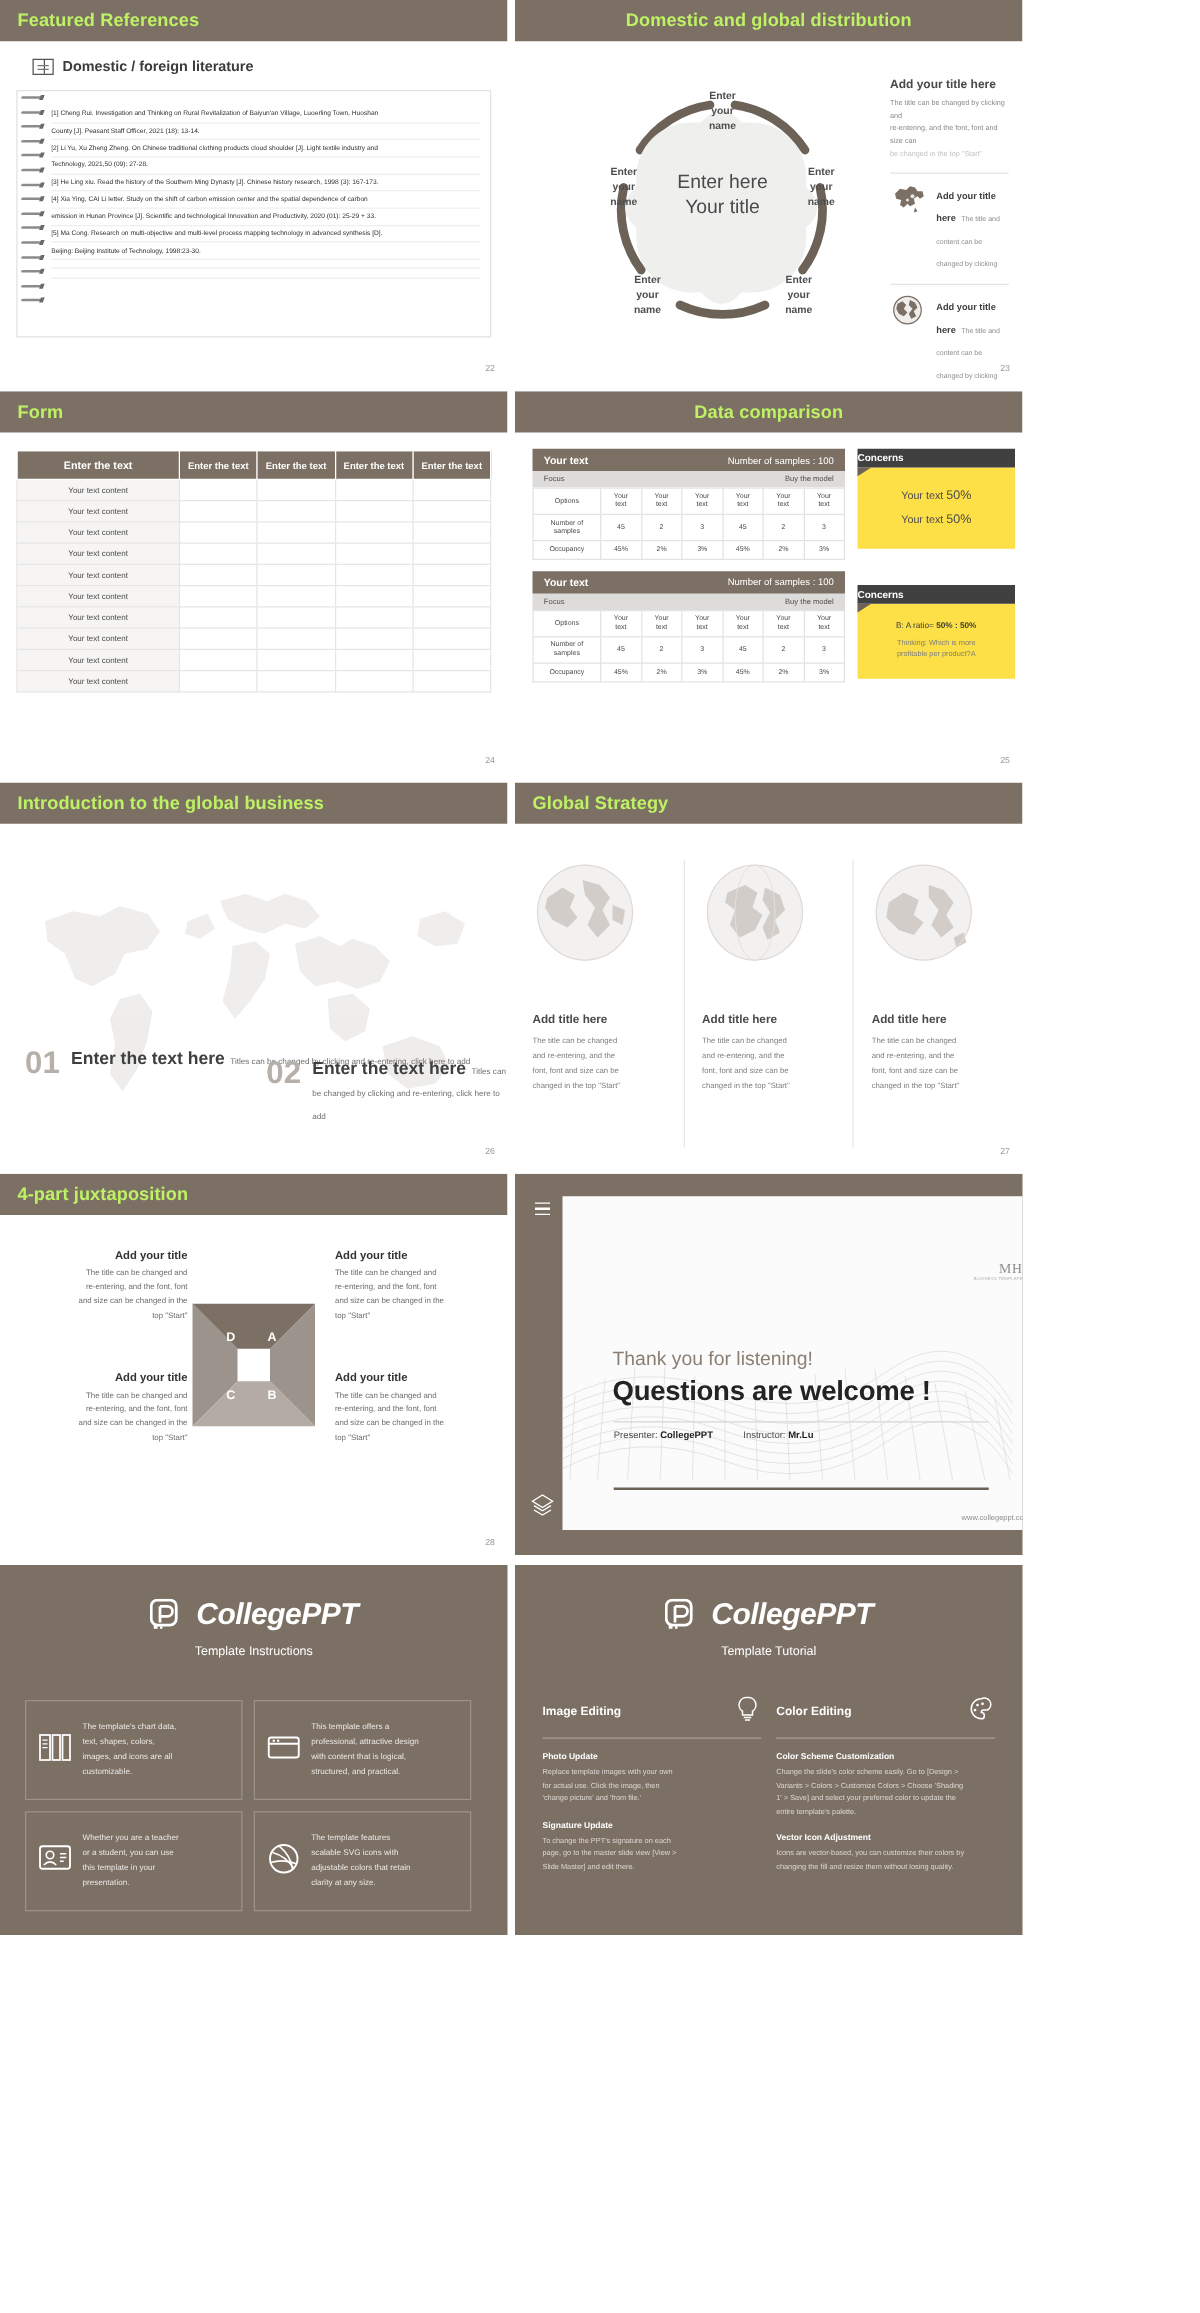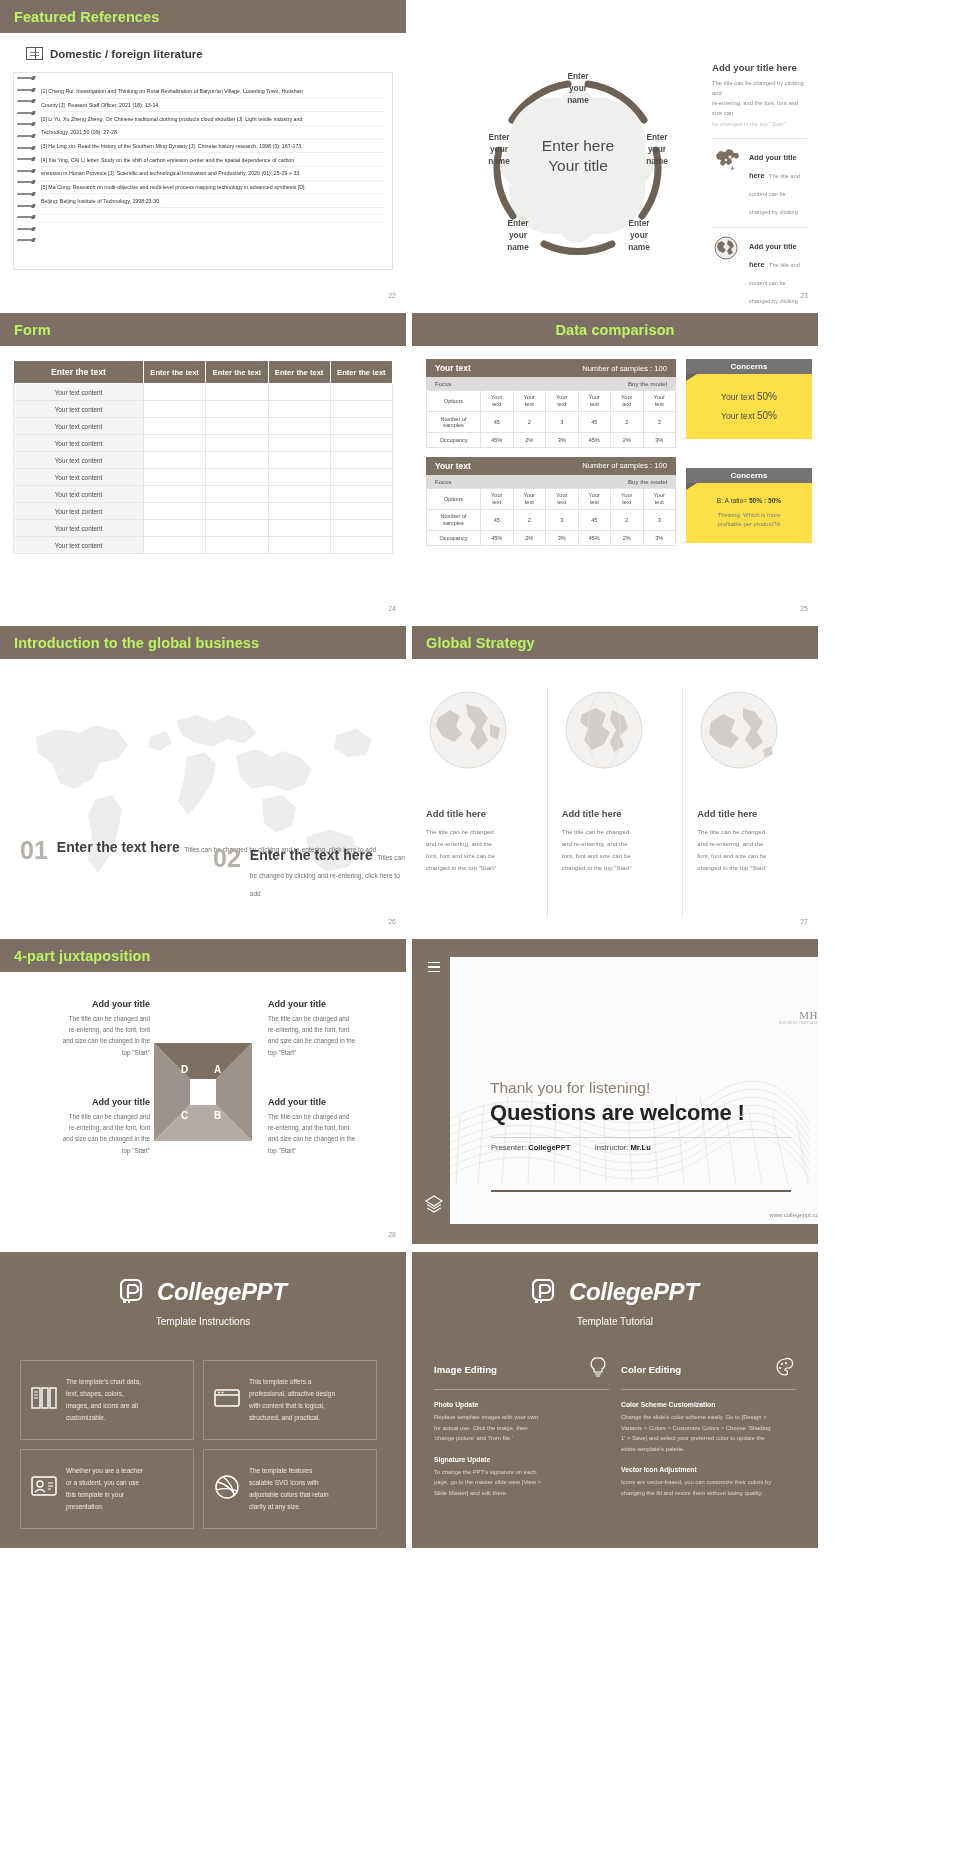--- a/index.html
+++ b/index.html
@@ -115,22 +115,22 @@
     justify-content:space-between; padding:0 9px; font-size:6.1px; color:#4e4e4e;
   }
   .dblk table { border-collapse:collapse; width:100%; background:#fff; }
   .dblk td {
     border:1px solid #e3e3e3; font-size:5.6px; color:#4a4a4a; text-align:center;
     padding:3.4px 1px; line-height:1.2;
   }
   .dblk td.rh { width:54px; }
   .concern { position:absolute; width:126px; }
   .concern .chead {
-    background:#737373; color:#fff; font-size:8px; font-weight:bold;
-    text-align:center; padding:3px 0; position:relative;
+    background:#404040; color:#fff; font-size:8px; font-weight:bold;
+    padding:3px 0; position:relative;
   }
   .concern .chead:after{
     content:""; position:absolute; left:0; bottom:-7px; border-left:11px solid #6d6257;
     border-bottom:7px solid transparent;
   }
   .concern .cbody { background:#fde047; padding:14px 8px; }
   .concern .cbody .l1 { font-size:8.6px; color:#4b4b4b; text-align:center; line-height:1.85; }
   .concern .cbody .l1 b { font-size:10px; font-weight:400; }
   .concern .cbody .r1 { font-size:6.6px; color:#3d3d3d; text-align:center; margin-bottom:7px; }
   .concern .cbody .r1 b { font-weight:bold; }
@@ -258,20 +258,23 @@
         <div></div>
         <div></div>
       </div>
     </div>
     <div class="pagenum">22</div>
   </div>
 
   <div class="spacer"></div>
 
   <div class="sl">
+    <div class="tbar center">
+      <span>Domestic and global distribution</span>
+    </div>
 
     <div class="cyc">
       <svg width="235" height="220" viewBox="0 0 235 220">
         <g fill="none" stroke="#6d6257" stroke-width="7" stroke-linecap="round">
           <path d="M 52 62 A 80 80 0 0 1 108 26"></path>
           <path d="M 128 26 A 80 80 0 0 1 184 62"></path>
           <path d="M 196 92 A 80 80 0 0 1 182 158"></path>
           <path d="M 152 186 A 80 80 0 0 1 84 186"></path>
           <path d="M 53 158 A 80 80 0 0 1 39 92"></path>
         </g>

